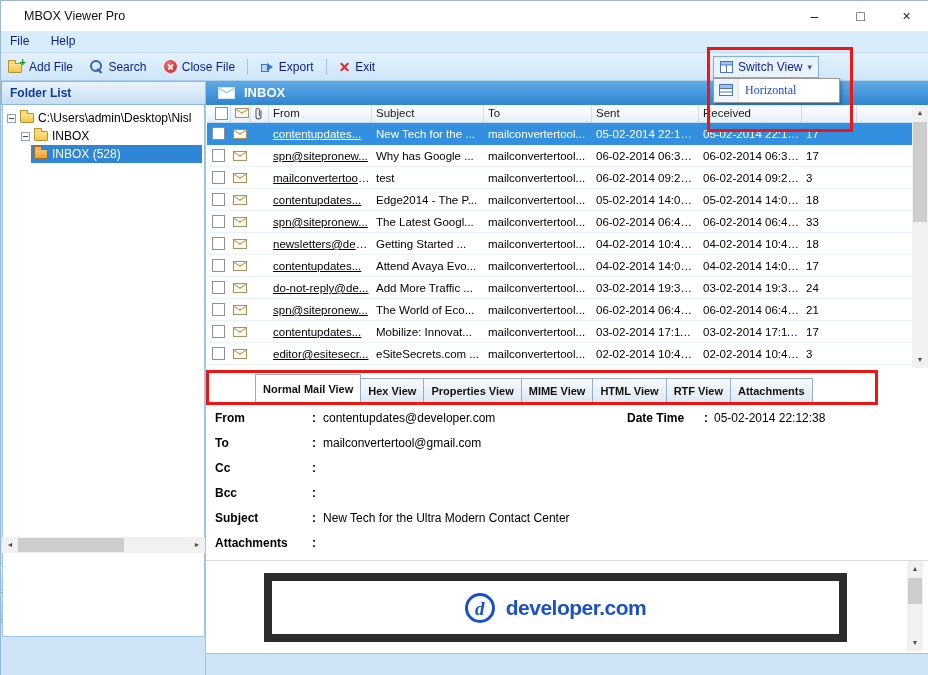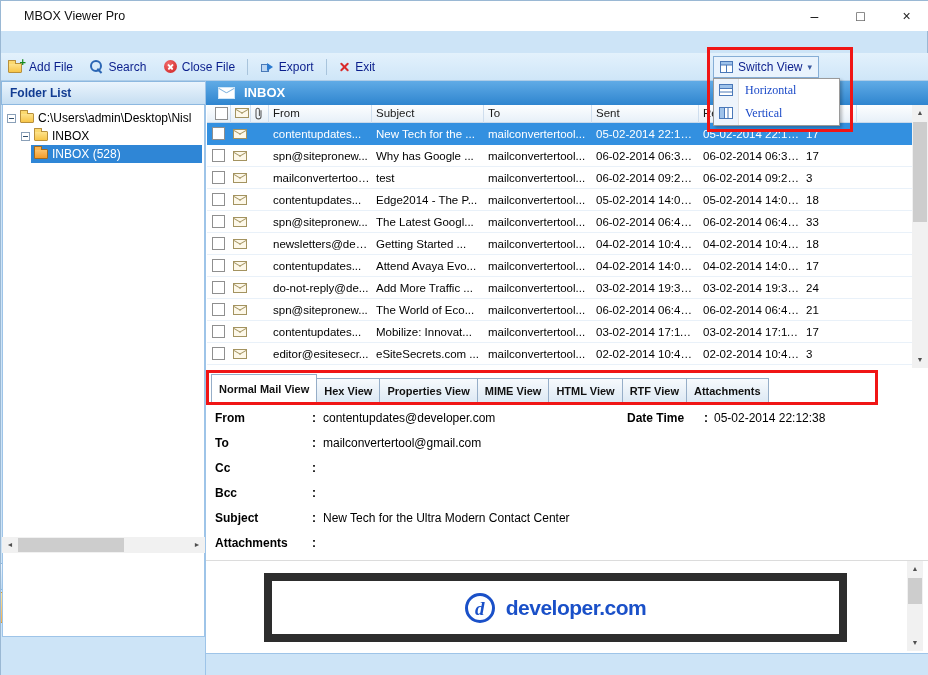--- a/index.html
+++ b/index.html
@@ -112,41 +112,41 @@
   .h-mail .env{margin-top:3px;}
   .cb{display:inline-block;width:13px;height:13px;background:#fff;border:1px solid #8f8f8f;flex:none;}
 
   .mlist{position:absolute;left:206px;top:122px;width:705px;height:246px;background:#fff;z-index:4;}
   .mrow{position:relative;height:22px;border-bottom:1px solid #e9f1f9;font-size:11.5px;}
   .mrow.sel{background:#3390e0;color:#fff;border-bottom-color:#3390e0;}
   .mrow>span{position:absolute;top:0;height:22px;line-height:22px;}
   .mrow .cb{left:5px;top:4px;height:13px;}
   .mrow .env{left:26px;top:6px;height:10px;}
   .cell{white-space:nowrap;overflow:hidden;text-overflow:ellipsis;padding-left:4px;}
-  .c-from{left:62px;width:101px;}
+  .c-from{left:62px;width:101px;text-decoration:underline;}
   .c-subj{left:165px;width:110px;}
   .c-to{left:277px;width:106px;}
   .c-sent{left:385px;width:105px;}
   .c-recv{left:492px;width:101px;}
   .c-size{left:595px;width:45px;}
 
   
   .vscroll{position:absolute;width:16px;background:#f1f1f1;z-index:15;}
   .sarrow{position:absolute;left:0;width:16px;height:16px;font-size:7px;line-height:16px;text-align:center;color:#505050;}
   .sarrow.top{top:0;}.sarrow.bottom{bottom:0;}
   .sthumb{position:absolute;left:1px;width:14px;background:#cdcdcd;}
   .list-scroll{left:911px;top:104px;height:263px;}
   .list-scroll .sthumb{top:17px;height:100px;}
   .pv-scroll{left:906px;top:560px;height:90px;}
   .pv-scroll .sthumb{top:17px;height:26px;}
 
   
   .tabbar{position:absolute;left:210px;top:373px;height:29px;display:flex;align-items:flex-end;z-index:10;white-space:nowrap;}
   .tab{height:25px;line-height:24px;padding:0 7px;border:1px solid #96aec8;border-left:none;background:linear-gradient(#f7fafd,#dde9f4);font-size:11px;font-weight:bold;color:#111;}
-  .tab.active{border-left:1px solid #96aec8;height:29px;line-height:28px;background:#fff;}
+  .tab.active{border-left:1px solid #96aec8;height:29px;line-height:28px;background:#fff;margin-left:44px;}
 
   
   .pv{position:absolute;left:206px;top:404px;width:700px;height:154px;background:#fff;font-size:12px;z-index:4;}
   .pvrow{position:absolute;left:0;height:20px;line-height:20px;width:100%;}
   .r0{top:3px;}.r1{top:28px;}.r2{top:53px;}.r3{top:78px;}.r4{top:103px;}.r5{top:128px;}
   .pvlabel{position:absolute;left:8px;font-weight:bold;}
   .pvcolon{position:absolute;left:105px;font-weight:bold;}
   .pvvalue{position:absolute;left:116px;white-space:nowrap;}
   .pvdt-label{position:absolute;left:420px;font-weight:bold;}
   .pvdt-colon{position:absolute;left:497px;font-weight:bold;}
@@ -168,20 +168,24 @@
 
 <div class="window">
 
   <div class="titlebar">
     <span class="title">MBOX Viewer Pro</span>
     <div class="winbtn btn-min">–</div>
     <div class="winbtn btn-max">□</div>
     <div class="winbtn btn-close">×</div>
   </div>
 
+  <div class="menubar">
+    <span class="menu-item">File</span>
+    <span class="menu-item">Help</span>
+  </div>
 
   <div class="toolbar">
     <div class="tool-item">
       <span class="ic-stack">
           <span class="folder"></span>
         </span>
       <span>Add File</span>
     </div>
     <div class="tool-item">
       <span class="mag"></span>
@@ -217,30 +221,20 @@
   <div class="sv-popup">
     <div class="sv-item">
       <span class="sv-ic">
         <svg width="14" height="12" viewBox="0 0 14 12">
             <rect x="0.5" y="0.5" width="13" height="11" fill="#fff" stroke="#4a78b8"></rect>
             <rect x="0.5" y="0.5" width="13" height="4" fill="#9ec2ea" stroke="#4a78b8"></rect>
             <line x1="0.5" y1="8" x2="13.5" y2="8" stroke="#4a78b8"></line>
           </svg>
       </span>
       <span>Horizontal</span>
-    </div>
-    <div class="sv-item">
-      <span class="sv-ic">
-        <svg width="14" height="12" viewBox="0 0 14 12">
-            <rect x="0.5" y="0.5" width="13" height="11" fill="#fff" stroke="#4a78b8"></rect>
-            <rect x="0.5" y="0.5" width="5" height="11" fill="#9ec2ea" stroke="#4a78b8"></rect>
-            <line x1="9" y1="0.5" x2="9" y2="11.5" stroke="#4a78b8"></line>
-          </svg>
-      </span>
-      <span>Vertical</span>
     </div>
   </div>
 
   <div class="fl-header">Folder List</div>
   <div class="tree">
     <div class="titem t0">
       <span class="expander"></span>
       <span class="folder"></span>
       <span class="tlabel">C:\Users\admin\Desktop\Nisl</span>
     </div>

